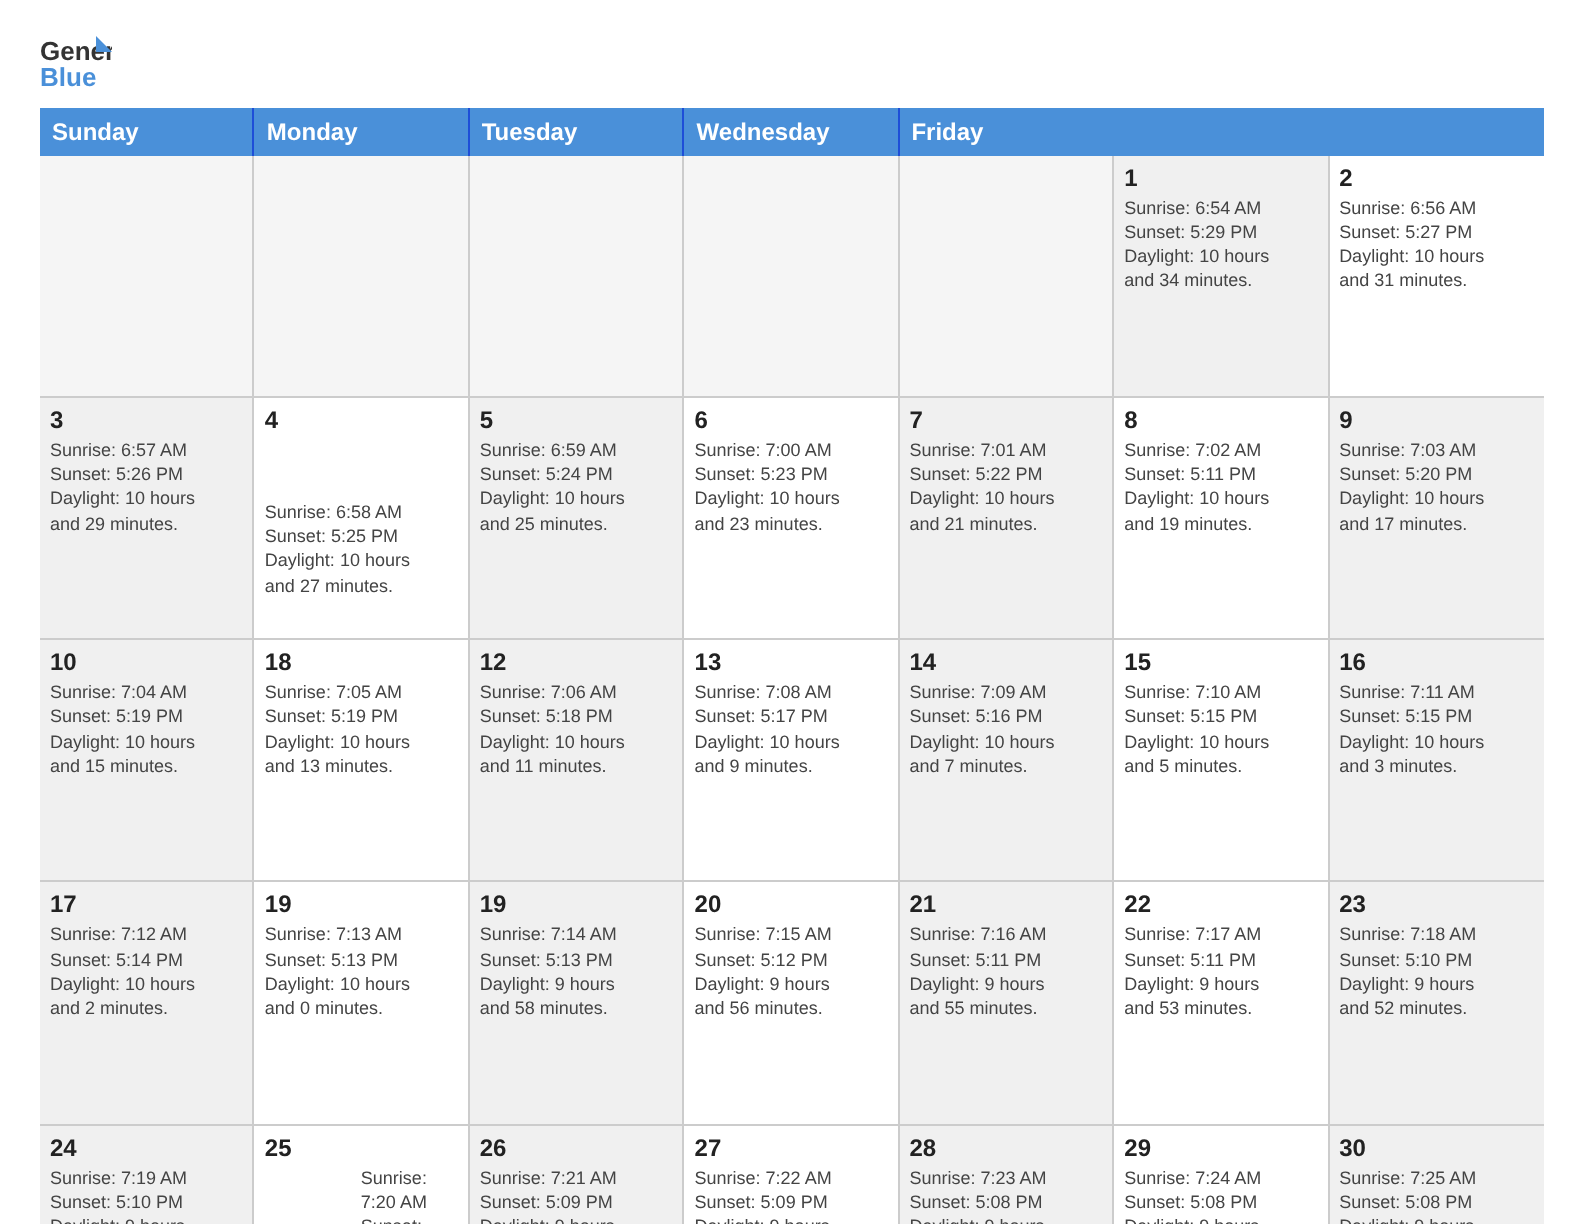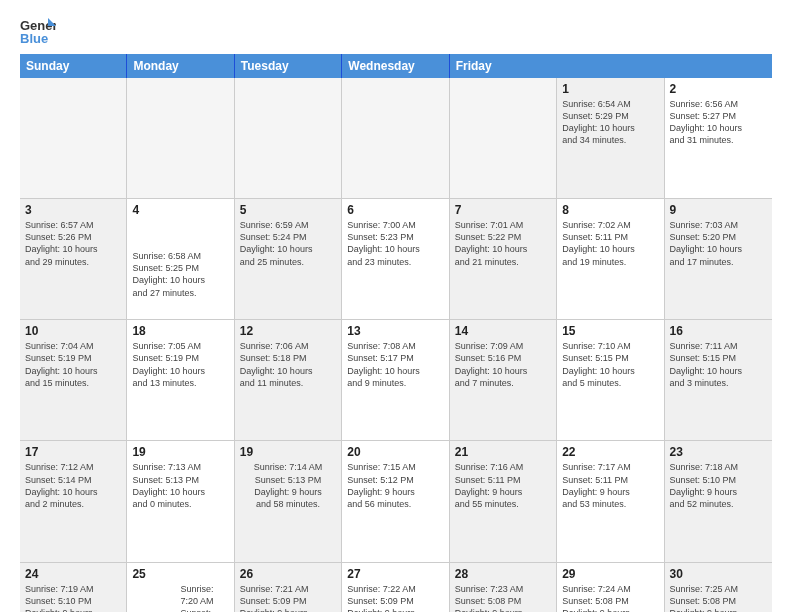--- a/index.html
+++ b/index.html
@@ -263,21 +263,21 @@
           </div>
           <div class="cal-cell">
             <div class="day-num">19</div>
             <div class="day-info" style="white-space: pre-line;">Sunrise: 7:13 AM
 Sunset: 5:13 PM
 Daylight: 10 hours
 and 0 minutes.</div>
           </div>
           <div class="cal-cell shaded">
             <div class="day-num">19</div>
-            <div class="day-info" style="white-space: pre-line; text-align: center;">Sunrise: 7:14 AM
+            <div class="day-info" style="white-space: pre-line;">Sunrise: 7:14 AM
 Sunset: 5:13 PM
 Daylight: 9 hours
 and 58 minutes.</div>
           </div>
           <div class="cal-cell">
             <div class="day-num">20</div>
             <div class="day-info" style="white-space: pre-line;">Sunrise: 7:15 AM
 Sunset: 5:12 PM
 Daylight: 9 hours
 and 56 minutes.</div>

